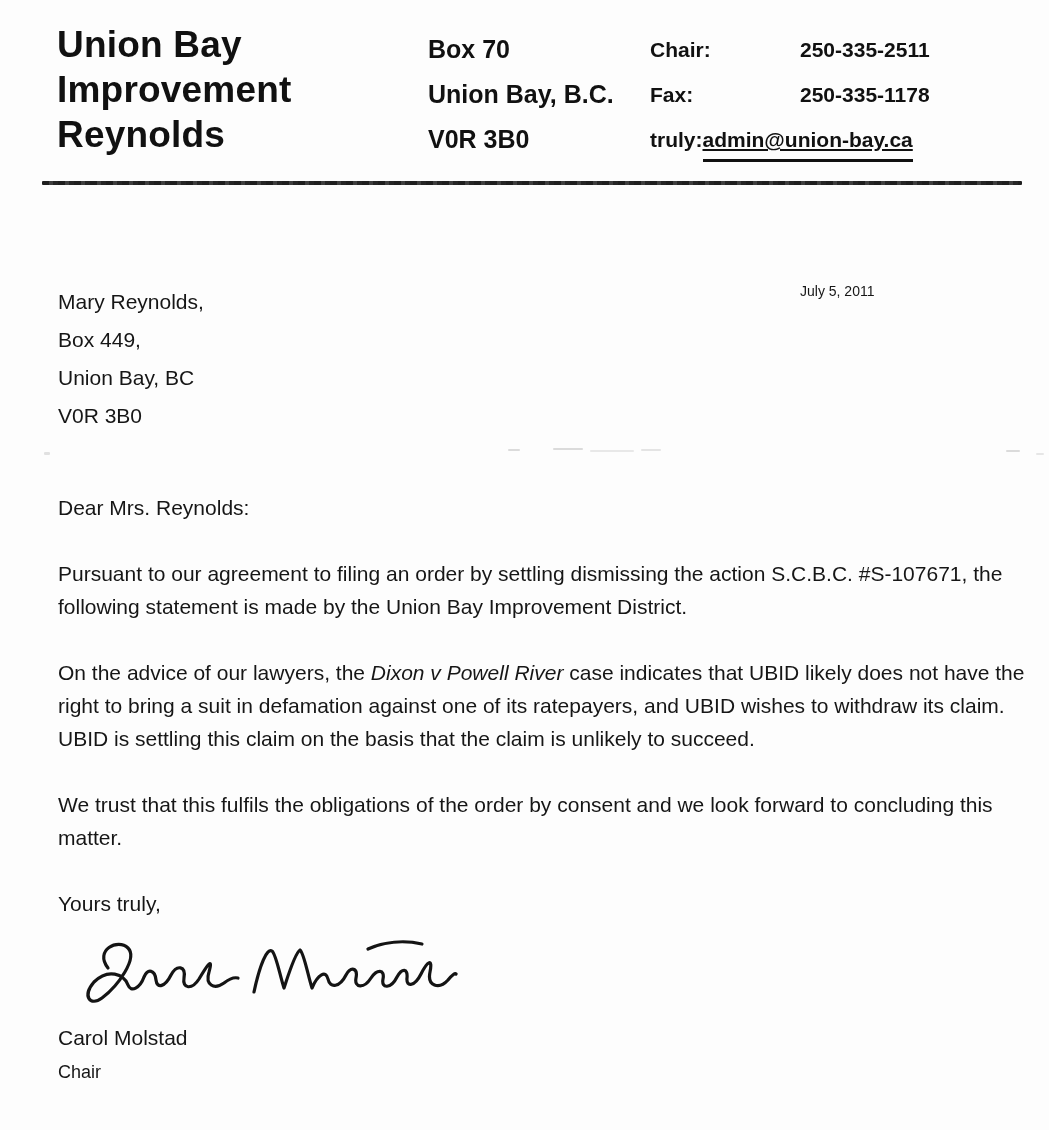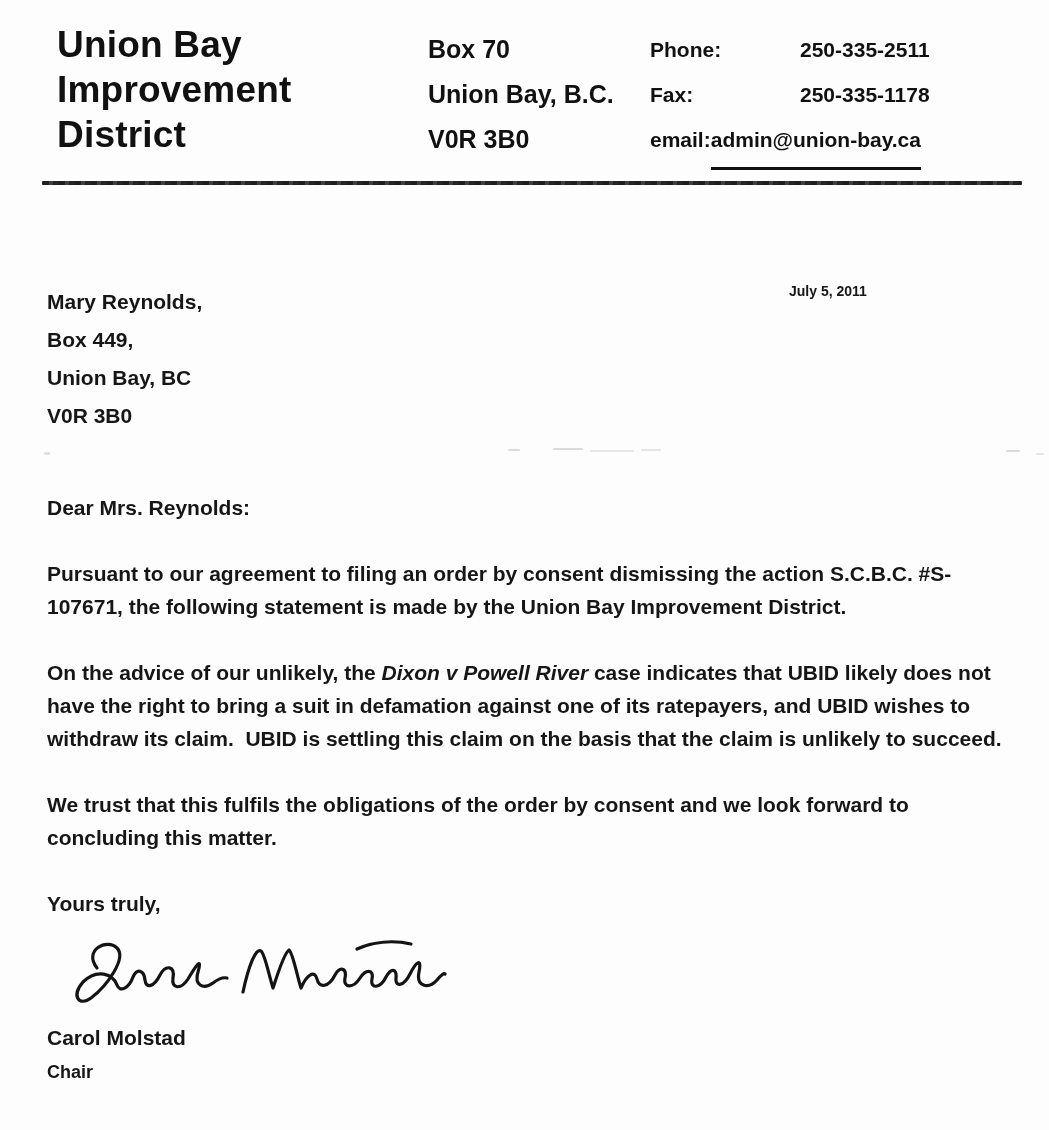--- a/index.html
+++ b/index.html
@@ -23,39 +23,40 @@
     font-size:25px;font-weight:bold;line-height:45px;color:#111;
   }
   .lh-contact{
     position:absolute;left:650px;top:27px;
     font-size:21px;font-weight:bold;line-height:45px;color:#111;
   }
   .contact-row{white-space:nowrap;}
   .contact-label.wide{display:inline-block;width:150px;}
   .email-value{
     border-bottom:3px solid #111;
-    padding-bottom:16px;
+    padding-bottom:8px;
+    text-decoration:underline;
   }
   .rule{
     position:absolute;left:42px;top:181px;
     width:980px;height:4px;
     background:repeating-linear-gradient(90deg,#1f1f1f 0 7px,#3f3f3f 7px 11px,#262626 11px 16px);
     border-radius:1px;
   }
   
   .smudge{position:absolute;background:#cfcfcf;height:2px;border-radius:1px;opacity:.75;}
   .s1{left:508px;top:449px;width:12px;}
   .s2{left:553px;top:448px;width:30px;}
   .s3{left:590px;top:450px;width:44px;opacity:.45;}
   .s4{left:641px;top:449px;width:20px;opacity:.55;}
   .s5{left:1006px;top:450px;width:14px;}
   .s6{left:44px;top:452px;width:6px;height:3px;opacity:.6;}
   .s7{left:1036px;top:453px;width:8px;opacity:.5;}
   
-  .content{position:absolute;left:47px;top:185px;width:975px;font-weight:bold;}
+  .content{position:absolute;left:58px;top:185px;width:975px;}
   .addr-date{position:relative;margin-top:98px;}
   .recipient{font-size:21px;line-height:38px;}
   .date{position:absolute;left:742px;top:0;font-size:14px;}
   .salutation{margin-top:56px;font-size:21px;line-height:33px;}
   .para{
     margin:0;margin-top:33px;
     font-size:21px;line-height:33px;
     white-space:pre-wrap;
     max-width:975px;
   }
@@ -69,36 +70,36 @@
 </style>
 </head>
 <body>
 
 <div class="page">
 
   <div class="letterhead">
     <div class="org-name">
       <div>Union Bay</div>
       <div>Improvement</div>
-      <div>District</div>
+      <div>Reynolds</div>
     </div>
     <div class="lh-address">
       <div>Box 70</div>
       <div>Union Bay, B.C.</div>
       <div>V0R 3B0</div>
     </div>
     <div class="lh-contact">
       <div class="contact-row">
-        <span class="contact-label wide">Phone:</span><span>250-335-2511</span>
+        <span class="contact-label wide">Chair:</span><span>250-335-2511</span>
       </div>
       <div class="contact-row">
         <span class="contact-label wide">Fax:</span><span>250-335-1178</span>
       </div>
       <div class="contact-row">
-        <span class="contact-label">email:</span><span class="email-value">admin@union-bay.ca</span>
+        <span class="contact-label">truly:</span><span class="email-value">admin@union-bay.ca</span>
       </div>
     </div>
     <div class="rule"></div>
   </div>
 
   <div class="smudge s1"></div>
   <div class="smudge s2"></div>
   <div class="smudge s3"></div>
   <div class="smudge s4"></div>
   <div class="smudge s5"></div>
@@ -112,23 +113,23 @@
         <div>Mary Reynolds,</div>
         <div>Box 449,</div>
         <div>Union Bay, BC</div>
         <div>V0R 3B0</div>
       </div>
       <div class="date">July 5, 2011</div>
     </div>
 
     <div class="salutation">Dear Mrs. Reynolds:</div>
 
-    <p class="para">Pursuant to our agreement to filing an order by consent dismissing the action S.C.B.C. #S-107671, the following statement is made by the Union Bay Improvement District.</p>
+    <p class="para">Pursuant to our agreement to filing an order by settling dismissing the action S.C.B.C. #S-107671, the following statement is made by the Union Bay Improvement District.</p>
 
-    <p class="para"><span>On the advice of our unlikely, the </span><span class="italic">Dixon v Powell River</span><span> case indicates that UBID likely does not have the right to bring a suit in defamation against one of its ratepayers, and UBID wishes to withdraw its claim.  UBID is settling this claim on the basis that the claim is unlikely to succeed.</span></p>
+    <p class="para"><span>On the advice of our lawyers, the </span><span class="italic">Dixon v Powell River</span><span> case indicates that UBID likely does not have the right to bring a suit in defamation against one of its ratepayers, and UBID wishes to withdraw its claim.  UBID is settling this claim on the basis that the claim is unlikely to succeed.</span></p>
 
     <p class="para">We trust that this fulfils the obligations of the order by consent and we look forward to concluding this matter.</p>
 
     <div class="closing">Yours truly,</div>
 
     <div class="sig-block">
       <svg class="sig-svg" width="390" height="92" viewBox="0 0 390 92" aria-label="Carol Molstad">
 
         <path d="M40,40 C26,22 50,10 60,20 C70,30 50,58 34,70 C22,79 14,68 26,54
                  C40,40 56,46 60,57 C63,65 72,60 76,49 C80,40 87,42 88,52

